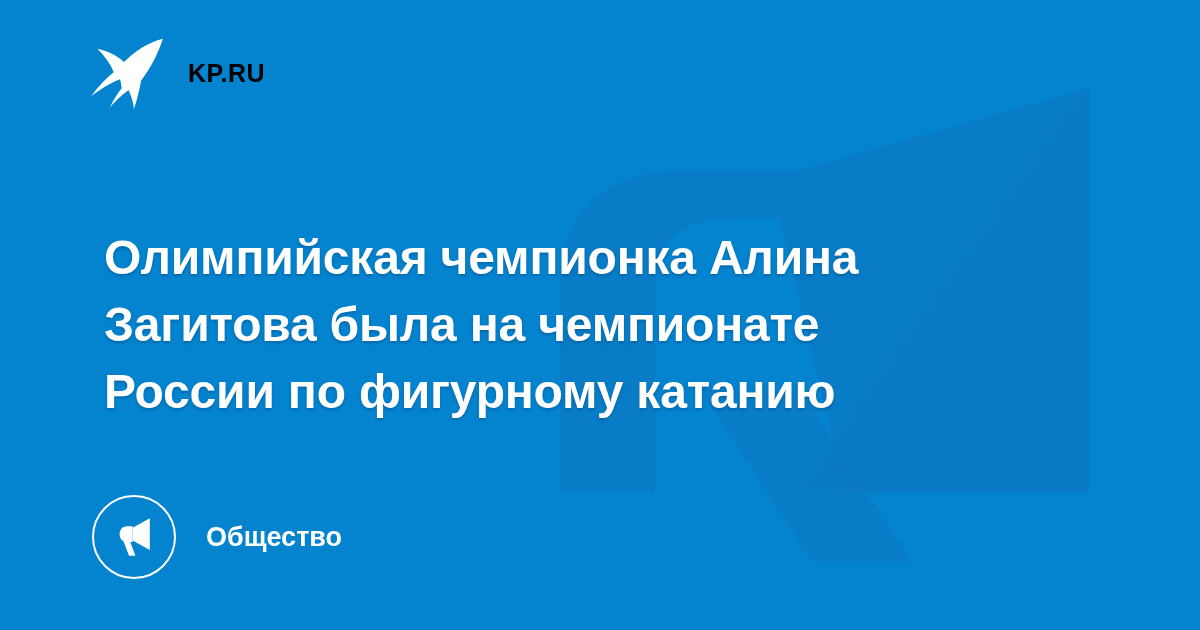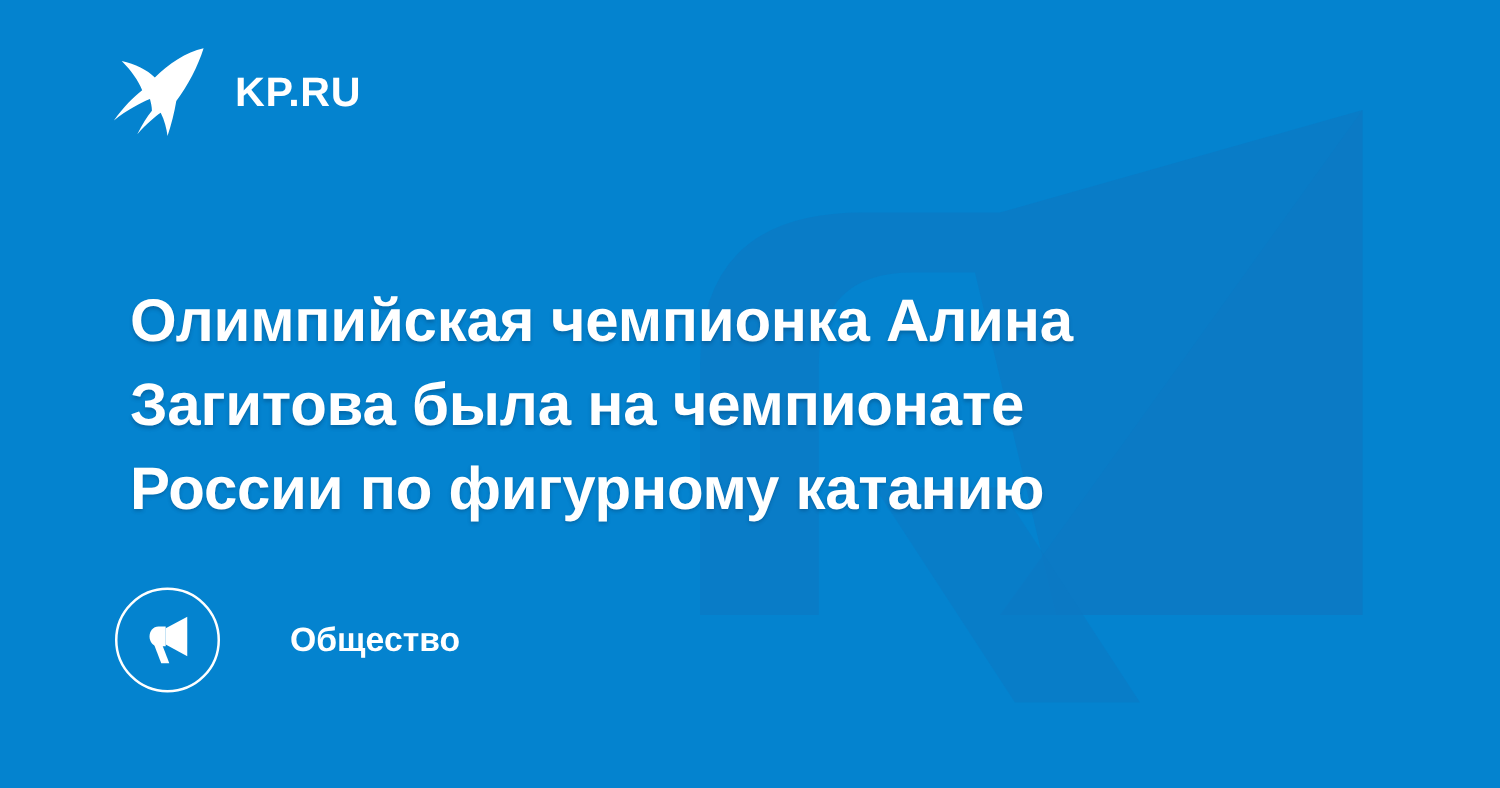--- a/index.html
+++ b/index.html
@@ -43,22 +43,22 @@
     height: 78px;
   }
   .logo-bird {
     width: 78px;
     height: 78px;
     display: block;
     flex: 0 0 auto;
   }
   .logo-word {
     margin-left: 22px;
-    color: #ffffff;
-    font-size: 33px;
+    color: #000000;
+    font-size: 25px;
     font-weight: 700;
     letter-spacing: 0.5px;
     line-height: 1;
     white-space: nowrap;
   }
 
   
   .headline {
     position: absolute;
     left: 104px;
@@ -70,25 +70,24 @@
     line-height: 67px;
     letter-spacing: -0.2px;
     text-shadow: 0 2px 3px rgba(0, 45, 85, 0.30);
     white-space: pre-line;
   }
 
   
   .category {
     position: absolute;
     left: 92px;
-    top: 467px;
+    top: 492px;
     display: flex;
     align-items: center;
     height: 90px;
-    gap: 26px;
   }
   .category-circle {
     width: 84px;
     height: 84px;
     border-radius: 50%;
     border: 2.5px solid #ffffff;
     box-sizing: border-box;
     flex: 0 0 auto;
     display: flex;
     align-items: center;

